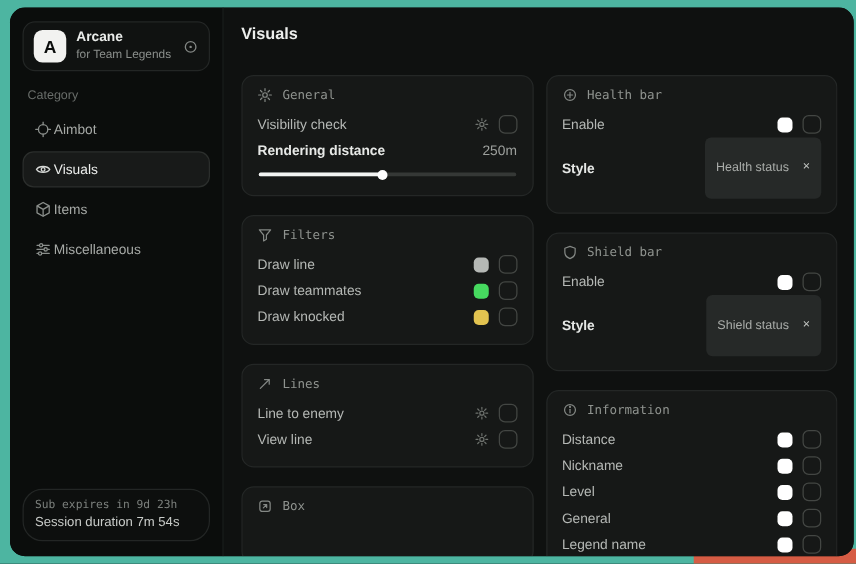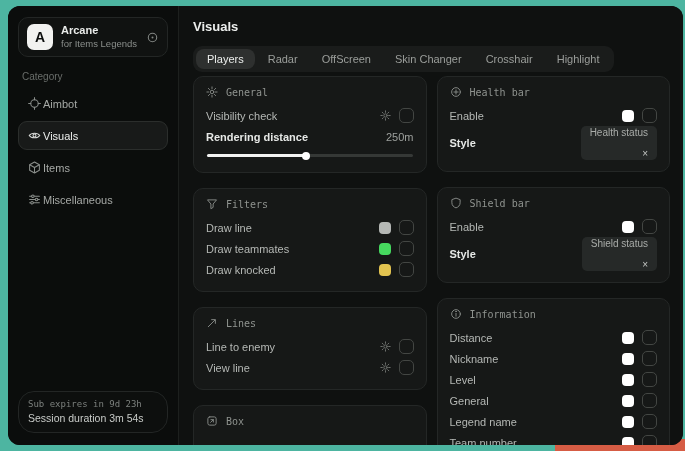--- a/index.html
+++ b/index.html
@@ -63,21 +63,21 @@
 
   .tabs {
     display:inline-flex; align-self:flex-start; gap:2px;
     background:#1a1c1b; border-radius:9px; padding:3px;
   }
   .tab {
     padding:4px 11px; border-radius:8px; font-size:11px; color:#9b9e9b; cursor:default; white-space:nowrap;
   }
   .tab.selected { background:#2e302f; color:#eceeec; }
 
-  .columns { display:flex; gap:10px; margin-top:4px; flex:1; overflow:hidden; align-items:flex-start; }
+  .columns { display:flex; gap:10px; margin-top:14px; flex:1; overflow:hidden; align-items:flex-start; }
   .col { flex:1; display:flex; flex-direction:column; gap:15px; min-width:0; }
 
   .card {
     background:#161817; border:1px solid #242726; border-radius:10px;
     padding:9px 12px 11px; width:100%;
   }
   .card-head {
     display:flex; align-items:center; gap:8px; margin-bottom:7px;
     font-family:"DejaVu Sans Mono", monospace; font-size:10px; color:#8f938f;
   }
@@ -97,41 +97,41 @@
 
   .slider { position:relative; height:3px; border-radius:2px; background:#353836; margin:7px 1px 4px; }
   .slider-fill { position:relative; height:100%; border-radius:2px; background:#f2f3f2; }
   .slider-thumb {
     position:absolute; right:-4px; top:50%; transform:translateY(-50%);
     width:8px; height:8px; border-radius:50%; background:#ffffff;
   }
   .slider-value { font-size:11px; color:#9da09d; }
 
   .chip {
-    display:flex; align-items:flex-end; gap:11px;
-    background:#262928; border-radius:5px; padding:1px 9px;
-    font-size:10px; color:#a9aca9;flex-direction:column;
+    display:flex; align-items:flex-start; gap:11px;
+    background:#262928; border-radius:5px; padding:19px 9px;
+    font-size:10px; color:#a9aca9;
   }
   .chip .x { color:#c4c7c4; font-size:10px; line-height:1; }
 
   svg { display:block; }
 </style>
 </head>
 <body>
 
 <div class="bg-red"></div>
 
 <div class="window">
 
   <aside class="sidebar">
     <div class="app-card">
       <div class="logo">A</div>
       <div class="app-meta">
         <div class="app-name">Arcane</div>
-        <div class="app-sub">for Items Legends</div>
+        <div class="app-sub">for Team Legends</div>
       </div>
       <span class="hdr-icon">
         <svg width="13" height="13" viewBox="0 0 16 16" stroke="currentColor" stroke-width="1.3" fill="none" stroke-linecap="round">
           <circle cx="8" cy="8" r="5.2"></circle>
             <circle cx="8" cy="8" r="1.2" fill="currentColor" stroke="none"></circle>
         </svg>
       </span>
     </div>
 
     <div class="cat-label">Category</div>
@@ -177,35 +177,27 @@
             <line x1="2" y1="12" x2="14" y2="12"></line>
               <circle cx="5" cy="12" r="1.6" fill="#0b0d0c"></circle>
           </svg>
         </span>
         <span>Miscellaneous</span>
       </div>
     </nav>
 
     <div class="footer-card">
       <div class="footer-line1">Sub expires in 9d 23h</div>
-      <div class="footer-line2">Session duration 3m 54s</div>
+      <div class="footer-line2">Session duration 7m 54s</div>
     </div>
   </aside>
 
   <main class="main">
     <div class="page-title">Visuals</div>
 
-    <div class="tabs">
-      <div class="tab selected">Players</div>
-      <div class="tab">Radar</div>
-      <div class="tab">OffScreen</div>
-      <div class="tab">Skin Changer</div>
-      <div class="tab">Crosshair</div>
-      <div class="tab">Highlight</div>
-    </div>
 
     <div class="columns">
 
       <div class="col">
 
         <div class="card">
           <div class="card-head">
             <span class="hicon">
               <svg width="12" height="12" viewBox="0 0 16 16" stroke="currentColor" stroke-width="1.3" fill="none" stroke-linecap="round">
                 <circle cx="8" cy="8" r="2.4"></circle>

